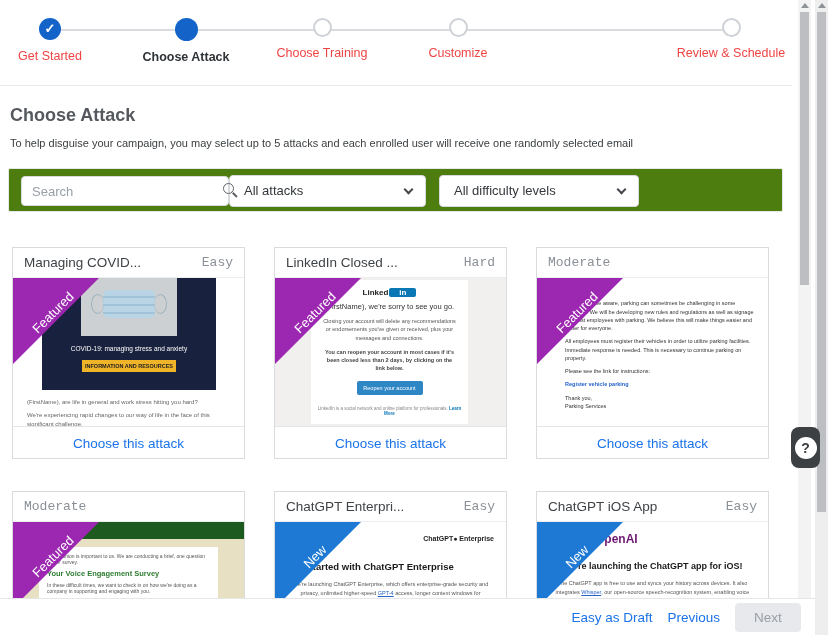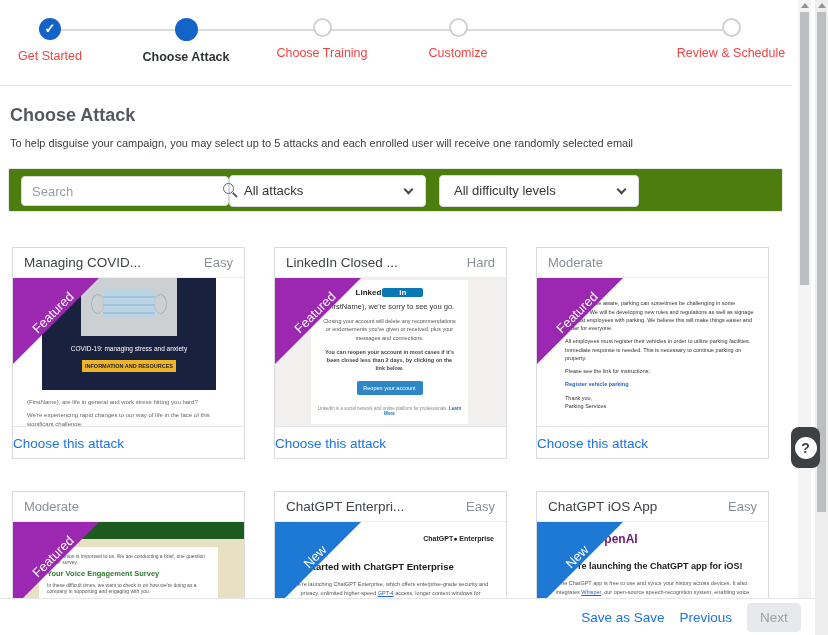--- a/index.html
+++ b/index.html
@@ -34,24 +34,24 @@
   .select-attacks { left:220px; width:197px; }
   .select-difficulty { left:430px; width:200px; }
   .chevron-down { position:absolute; right:13px; top:10px; width:7px; height:7px; border-right:2px solid #44484c; border-bottom:2px solid #44484c; transform:rotate(45deg); }
 
   
   .card { position:absolute; top:0; width:233px; height:212px; background:#fff; border:1px solid #d9dbdf; }
   .cards-row1 { position:absolute; left:0; top:247px; width:790px; height:218px; }
   .cards-row2 { position:absolute; left:0; top:491px; width:790px; height:107px; overflow:hidden; }
   .card-header { height:30px; line-height:29px; padding:0 11px; border-bottom:1px solid #ebedef; display:flex; justify-content:space-between; }
   .card-title { font-size:13.5px; color:#3f4347; white-space:nowrap; overflow:hidden; }
-  .card-diff  { font-size:13px; color:#8a9097; }
+  .card-diff  { font-size:13px; color:#8a9097;font-family:Liberation Mono, monospace; }
   .card-preview { position:absolute; top:30px; left:0; right:0; bottom:32px; overflow:hidden; }
   .row2 .card-preview { bottom:32px; }
-  .card-footer { position:absolute; left:0; right:0; bottom:0; height:32px; border-top:1px solid #e2e4e6; text-align:left; line-height:31px; background:#fff; cursor:pointer; }
+  .card-footer { position:absolute; left:0; right:0; bottom:0; height:32px; border-top:1px solid #e2e4e6; text-align:center; line-height:31px; background:#fff; cursor:pointer; }
   .choose-link { font-size:13.5px; color:#1a73e8; text-decoration:none; }
 
   
   .ribbon { position:absolute; top:0; left:0; width:86px; height:86px; overflow:hidden; z-index:5; pointer-events:none; }
   .ribbon::before { content:""; position:absolute; top:0; left:0; border-top:86px solid #9c27b0; border-right:86px solid transparent; }
   .ribbon.new::before { border-top-color:#1d79d4; }
   .ribbon-label { position:absolute; top:27px; left:-15px; width:110px; text-align:center; transform:rotate(-45deg); color:#fff; font-size:13px; }
 
   .tiny { font-size:6px; line-height:1.5; color:#555; }
 
@@ -64,21 +64,21 @@
   .covid-mask::after { right:-12px; border-left:none; }
   .covid-caption { margin-top:9px; text-align:center; color:#fff; font-size:6.5px; }
   .covid-btn { width:94px; margin:8px auto 0; background:#f0b429; color:#222; font-size:5.5px; font-weight:bold; text-align:center; padding:3px 0; }
   .covid-body { margin:8px 14px 0; }
   .covid-body p { margin-bottom:4px; color:#666; }
 
   
   .li-preview { background:#f1f0ee; }
   .li-inner { margin:2px 38px 0 36px; background:#fff; text-align:center; padding:8px 6px 8px; }
   .li-logo { font-size:8px; font-weight:bold; color:#222; }
-  .li-badge { display:inline-block; background:#0a78b5; color:#fff; border-radius:2px; padding:0 17px; margin-left:1px; }
+  .li-badge { display:inline-block; background:#0a78b5; color:#fff; border-radius:2px; padding:0 10px; margin-left:1px; }
   .li-heading { font-size:7.5px; color:#333; margin-top:5px; }
   .li-inner p { font-size:5.5px; color:#555; margin:6px auto 0; width:92%; line-height:1.5; }
   .li-inner p.strong { font-weight:bold; color:#444; }
   .li-btn { width:66px; margin:8px auto 0; background:#2e86c5; color:#fff; font-size:5.5px; border-radius:2px; padding:4px 0; }
   .li-foot { font-size:4.5px; color:#888; margin-top:11px; }
   .li-foot a { color:#0a78b5; font-weight:bold; text-decoration:none; }
 
   
   .park-sheet { margin:0 12px 0 28px; padding-top:8px; }
   .park-sheet p { font-size:5.5px; color:#333; line-height:1.5; margin-bottom:5px; }
@@ -98,21 +98,21 @@
   .gpt-ent { font-size:7px; font-weight:bold; color:#222; margin-top:3px; }
   .gpt-heading { margin:15px 0 0 14px; font-size:9.5px; font-weight:bold; color:#1a1a1a; }
   .gpt-body { margin:8px 14px 0; font-size:5.5px; color:#555; line-height:1.6; text-align:center; }
   .gpt-link { color:#2563c9; text-decoration:underline; }
   .ios-brand { margin:10px 0 0 58px; display:inline-block; }
   .ios-heading { text-align:center; margin:14px 10px 0; font-size:9px; font-weight:bold; color:#1a1a1a; }
 
   
   .footer-bar { position:absolute; left:0; top:598px; width:815px; height:37px; background:#fff; border-top:1px solid #e4e6e8; display:flex; align-items:center; justify-content:flex-end; padding-right:14px; gap:15px; }
   .footer-link { font-size:13.5px; color:#1a73e8; text-decoration:none; cursor:pointer; }
-  .btn-next { width:54px; height:29px; background:#e7e9ec; border:none; border-radius:4px; color:#9aa0a6; font-size:13.5px; font-family:"Liberation Sans",sans-serif; }
+  .btn-next { width:66px; height:29px; background:#e7e9ec; border:none; border-radius:4px; color:#9aa0a6; font-size:13.5px; font-family:"Liberation Sans",sans-serif; }
 
   
   .help-btn { position:absolute; left:791px; top:427px; width:29px; height:41px; background:#3c4043; border-radius:8px; z-index:20; display:flex; align-items:center; justify-content:center; cursor:pointer; }
   .help-circle { width:22px; height:22px; border-radius:50%; background:#fff; color:#3c4043; font-weight:bold; font-size:14px; text-align:center; line-height:22px; }
 
   
   .scrollbar { position:absolute; top:0; }
   .sb-inner { left:798px; width:13px; height:598px; background:#f3f3f3; z-index:10; }
   .sb-outer { left:815px; width:13px; height:635px; background:#eeeeee; z-index:10; }
   .sb-arrow-up { position:absolute; top:3px; left:2.5px; width:0; height:0; border-left:4px solid transparent; border-right:4px solid transparent; border-bottom:5px solid #8f9296; }
@@ -299,21 +299,21 @@
       </p>
       <div class="ribbon new">
           <span class="ribbon-label">New</span>
         </div>
     </div>
 
   </div>
 </div>
 
 <div class="footer-bar">
-  <a class="footer-link">Save as Save</a>
+  <a class="footer-link">Easy as Draft</a>
   <a class="footer-link">Previous</a>
   <button class="btn-next" disabled="">Next</button>
 </div>
 
 <div class="help-btn">
   <div class="help-circle">?</div>
 </div>
 
 <div class="scrollbar sb-inner">
   <div class="sb-arrow-up"></div>

